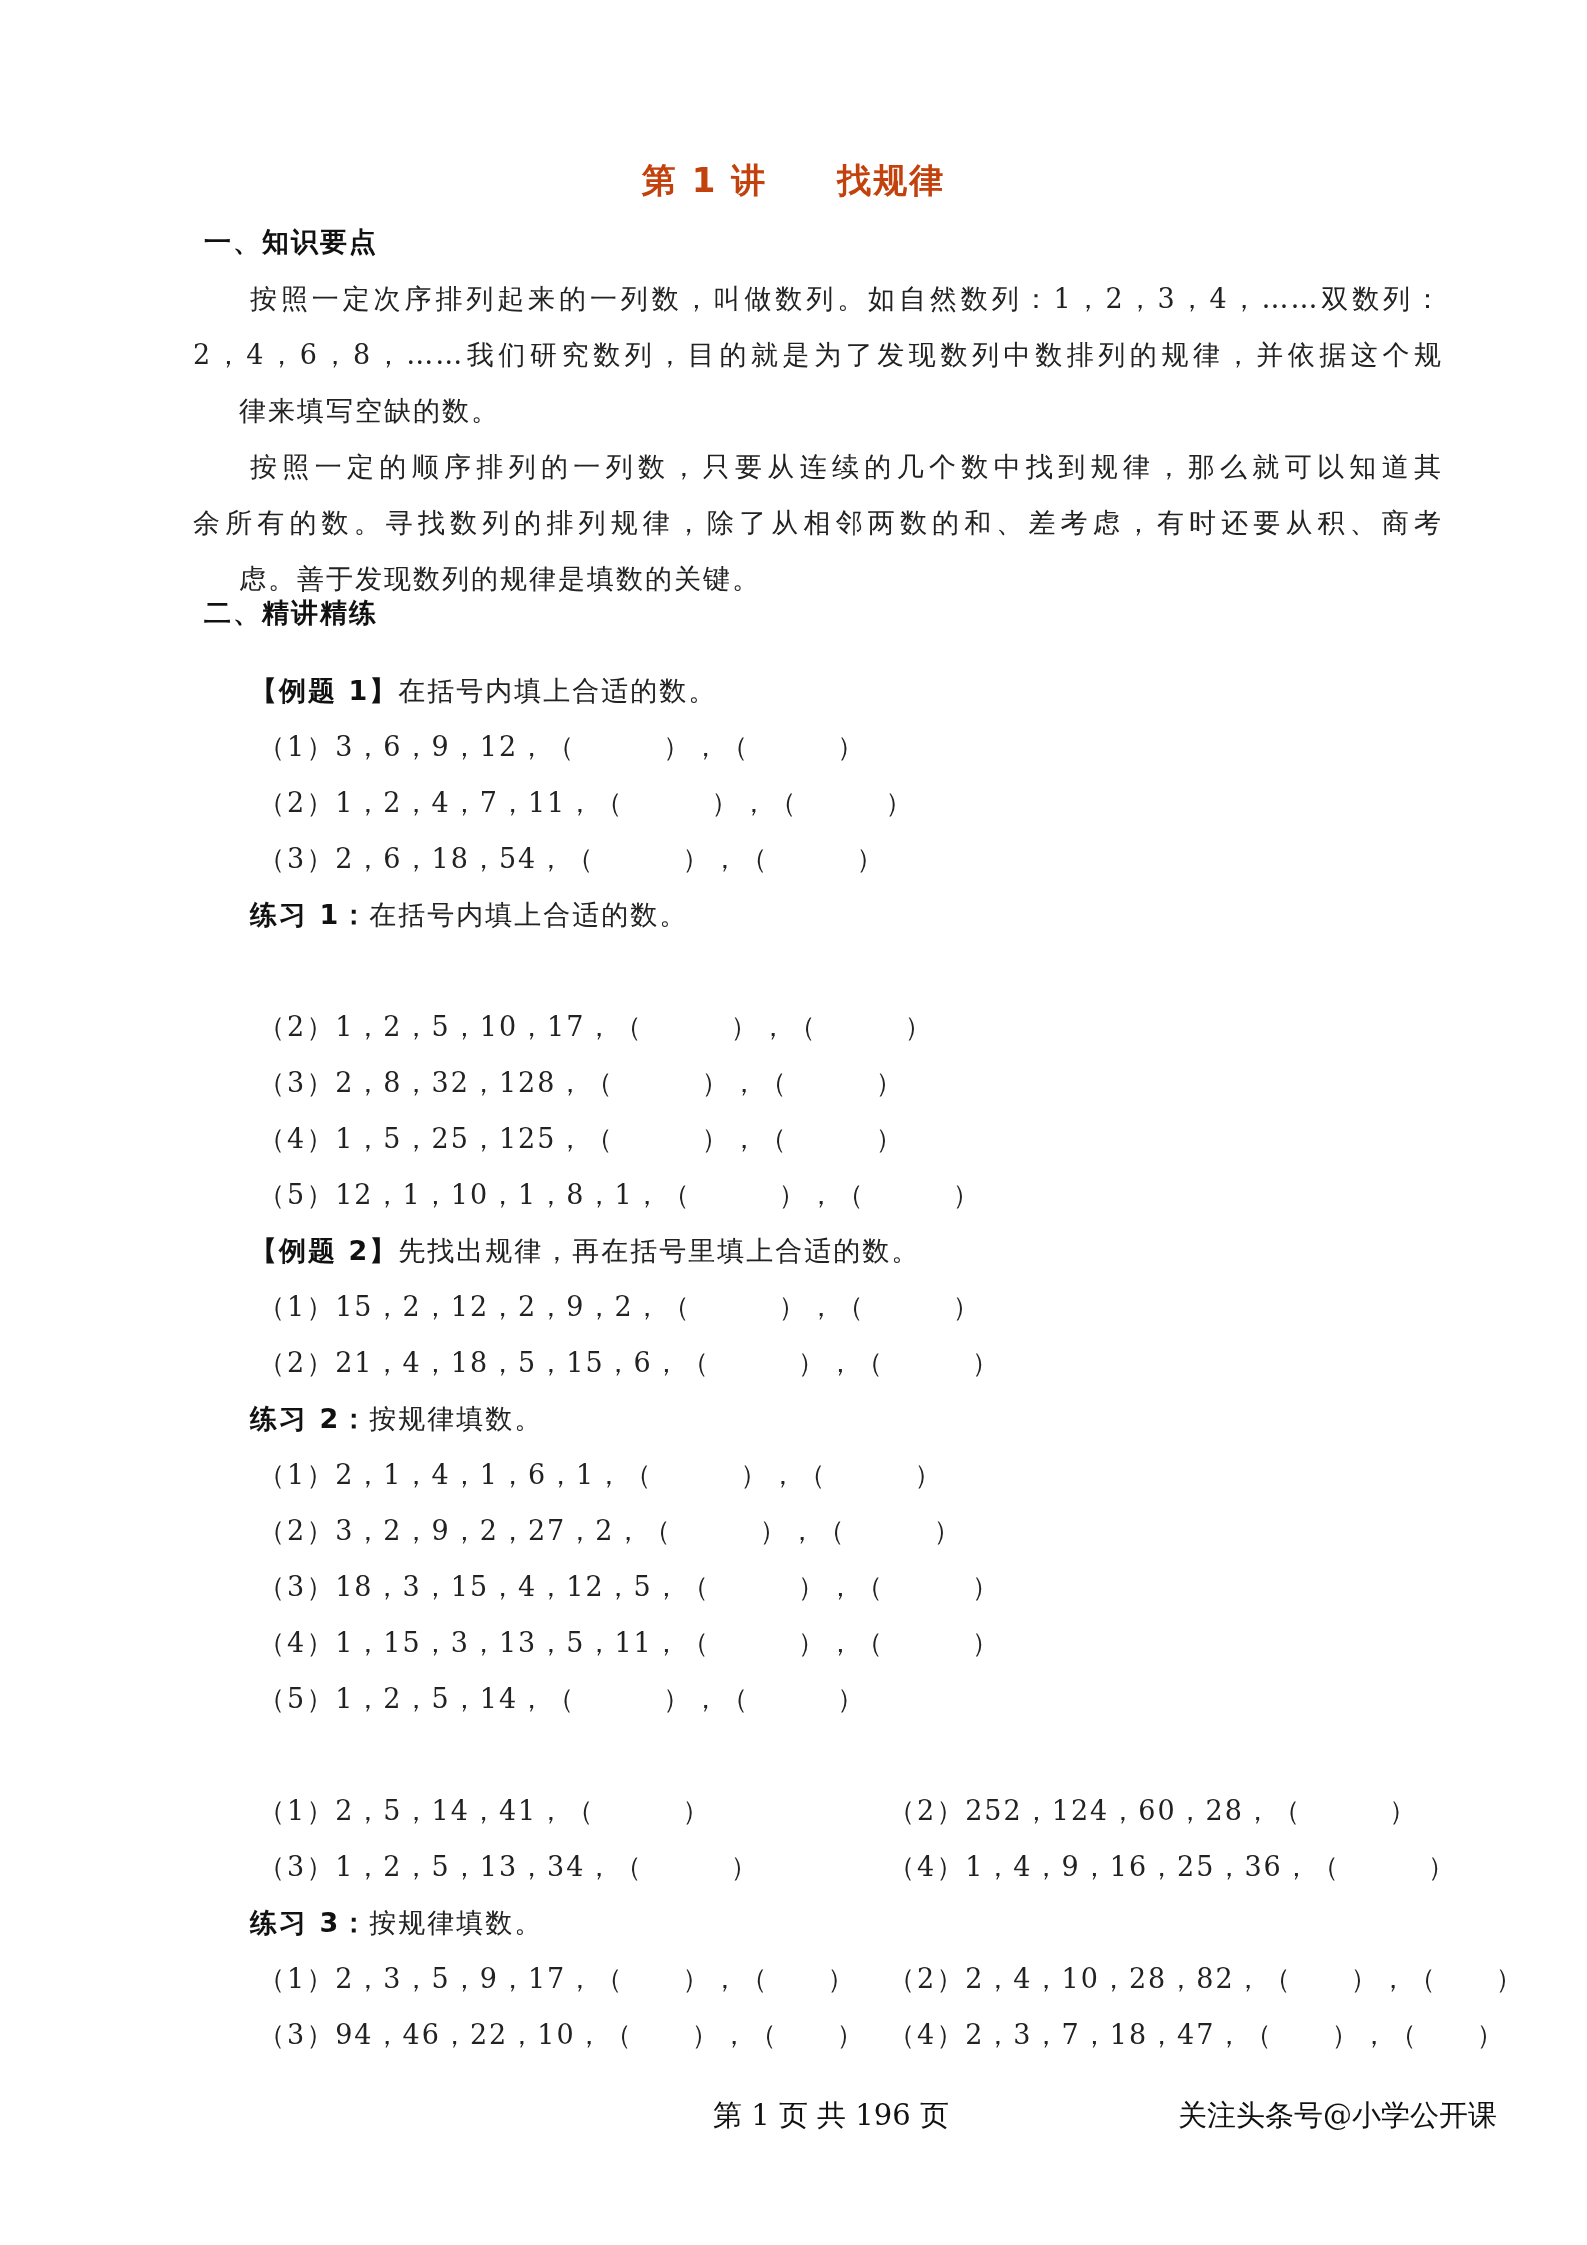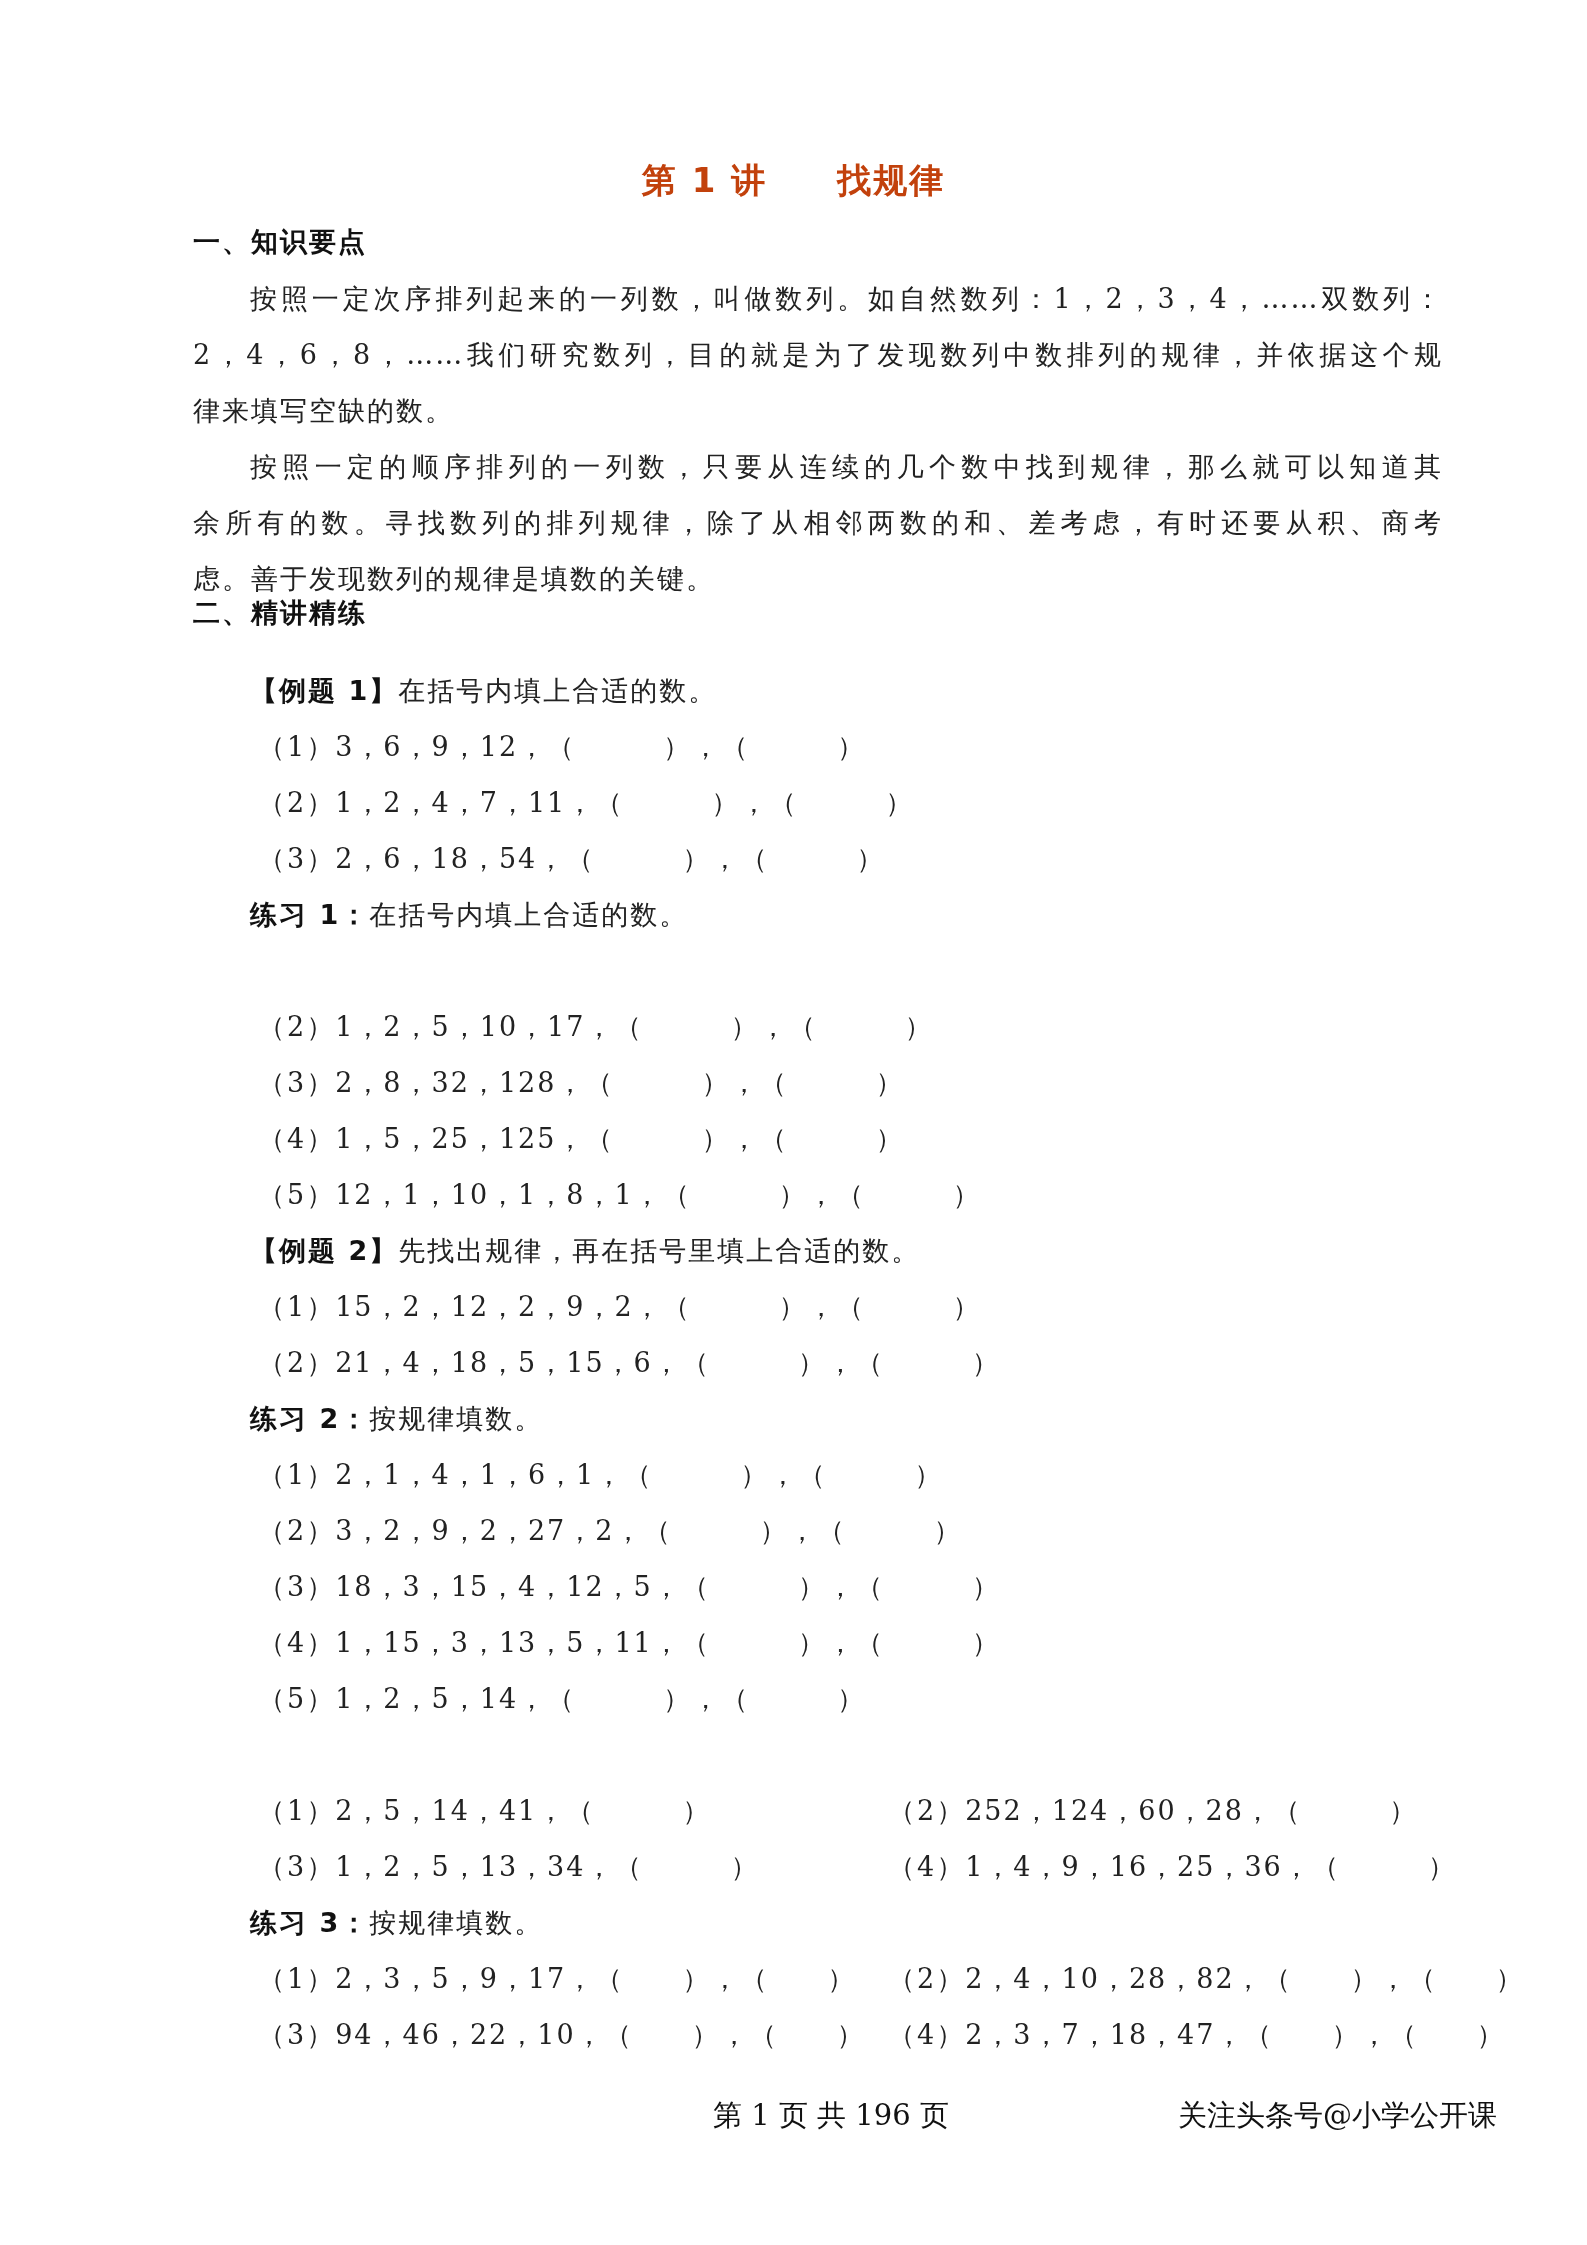--- a/index.html
+++ b/index.html
@@ -12,27 +12,27 @@
   .title {
     position: absolute; top: 158px; left: 0; width: 1587px; text-align: center;
     font-family: "DejaVu Sans", sans-serif; font-weight: bold; font-size: 34px;
     color: #c2410c; letter-spacing: 2px;
   }
   .title .gap { display: inline-block; width: 70px; }
   .line {
     position: absolute; left: 193px; font-size: 27px; line-height: 40px;
     white-space: nowrap; letter-spacing: 2px;
   }
-  .heading { font-family: "DejaVu Sans", sans-serif; font-weight: bold; color: #111; }
+  .heading { font-family: "DejaVu Sans", sans-serif; font-weight: bold; color: #111; margin-left: 11px; }
   .indent { left: 250px; }
   .item { left: 258px; }
   .col2 { left: 888px; }
   .bold { font-family: "DejaVu Sans", sans-serif; font-weight: bold; color: #111; }
   .para { width: 1250px; text-align: justify; text-align-last: justify; }
-  .para.last { text-align-last: left; }
+  .para.last { text-align-last: left; margin-left: 46px; }
   .footer {
     position: absolute; top: 2096px; font-size: 29px; color: #111;
     font-family: "DejaVu Serif", serif; white-space: nowrap;
   }
 </style>
 </head>
 <body>
 
 <div class="page">
 

